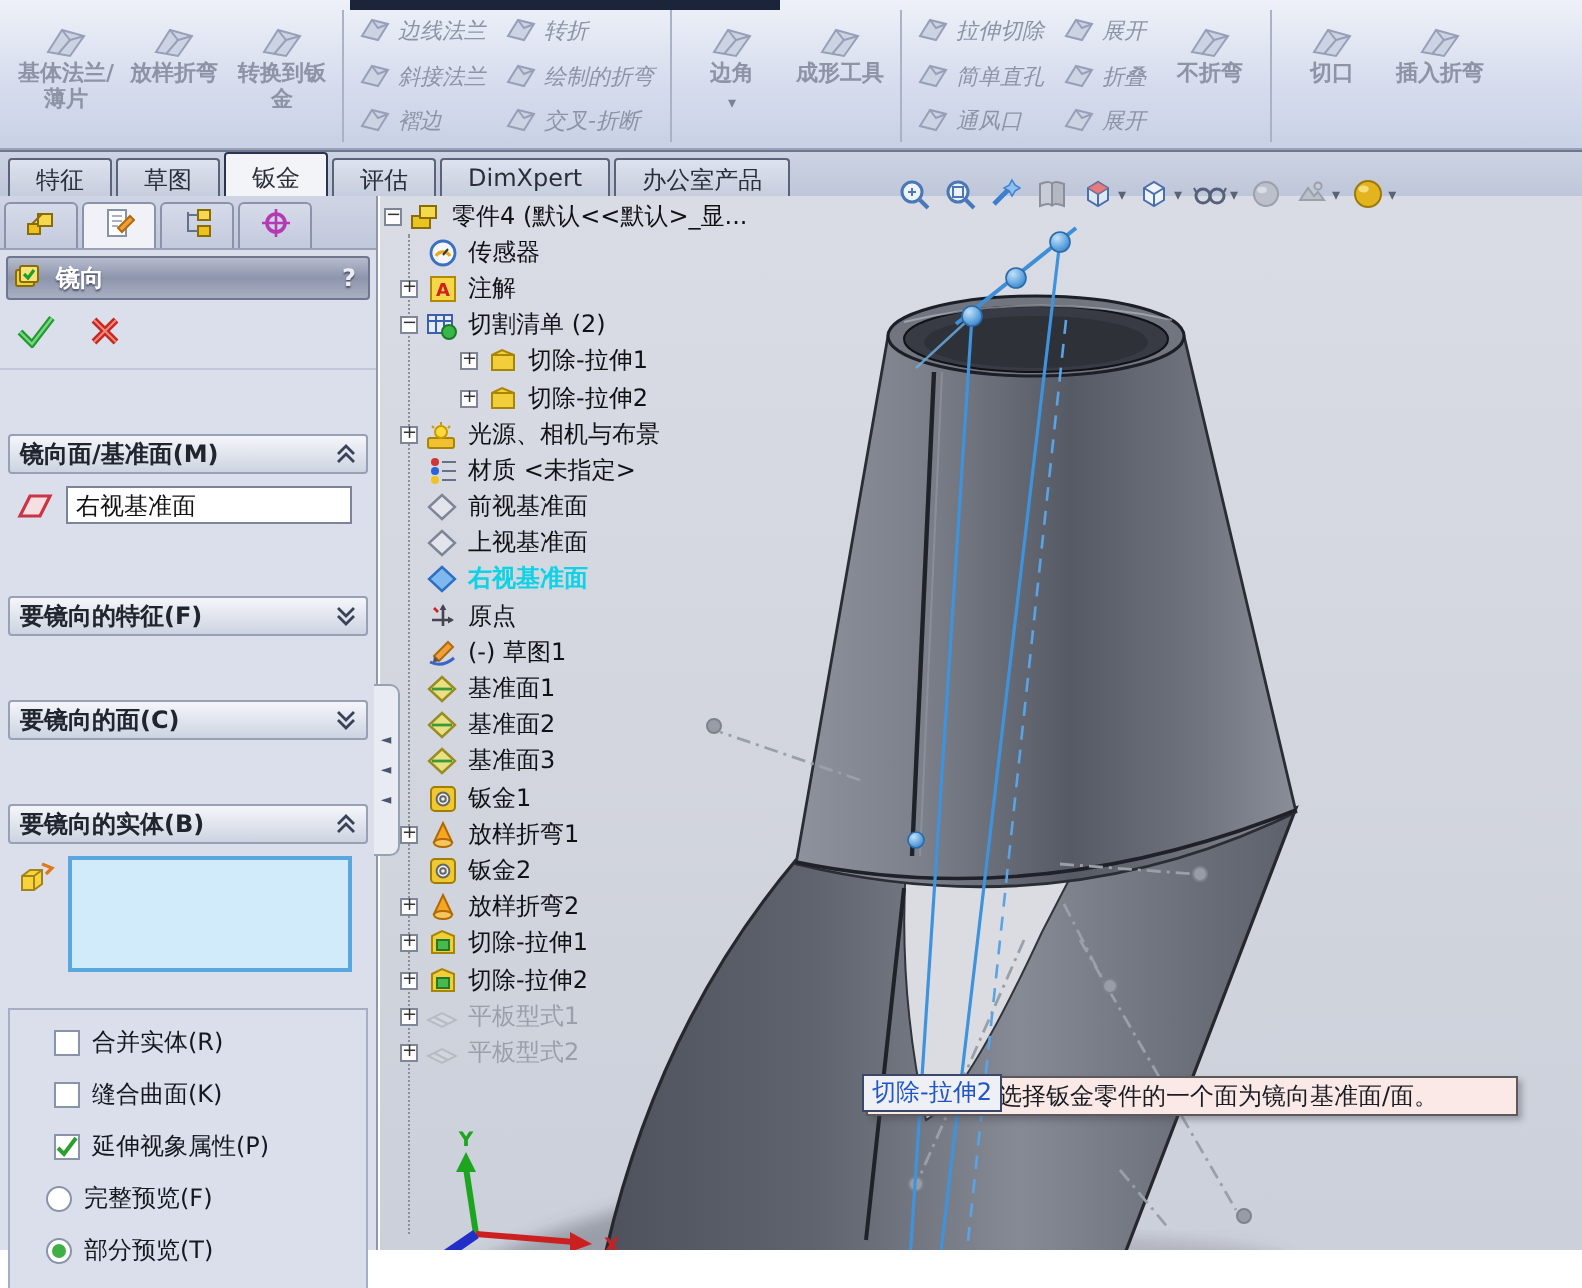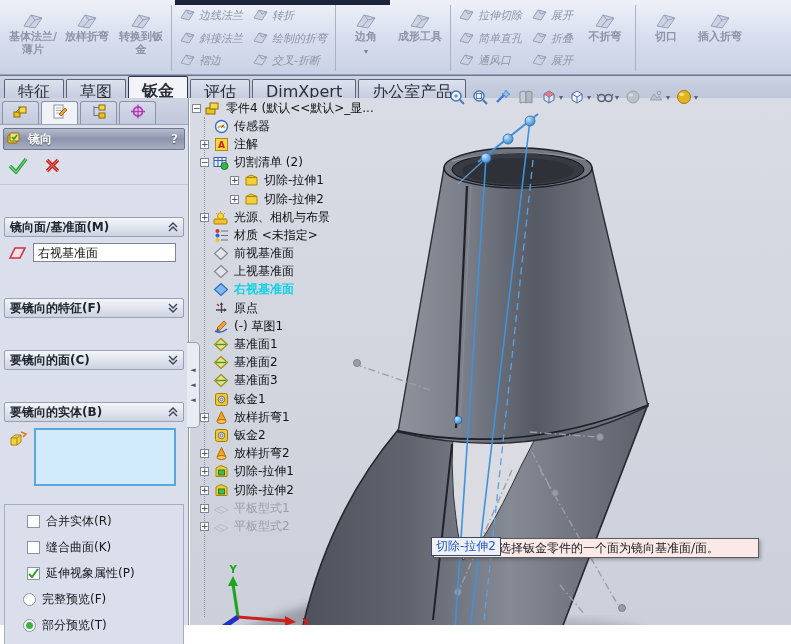--- a/index.html
+++ b/index.html
@@ -13,23 +13,23 @@
   .rb-big{width:54px;display:flex;flex-direction:column;align-items:center;color:#8d94a6;
           font-size:11px;line-height:13px;text-align:center;padding-top:3px;word-break:break-all;font-weight:bold;}
   .rb-big .ico{height:24px;display:flex;align-items:flex-end;}
   .rb-stack{display:flex;flex-direction:column;justify-content:space-between;padding:2px 5px;font-size:11px;color:#8d94a6;font-style:italic;}
   .rb-row{display:flex;align-items:center;gap:4px;height:21px;white-space:nowrap;}
   .rb-sep{width:1px;background:#aab2c6;margin:2px 3px;}
   .rb-caret{color:#7a8298;font-size:8px;margin-top:2px;}
   
   .tabrow{position:absolute;left:0;top:75px;width:791px;height:23px;box-sizing:border-box;
           background:linear-gradient(#ccd3e3,#bec6d9);border-top:1px solid #6d7590;display:flex;align-items:flex-end;padding-left:2px;}
-  .tab{height:19px;box-sizing:border-box;padding:2px 13px 0;margin-left:2px;font-size:16px;color:#2a2f3a;
+  .tab{height:19px;box-sizing:border-box;padding:2px 13px 0;margin-left:2px;font-size:12px;color:#2a2f3a;
        background:linear-gradient(#dde2ee,#c6cdde);border:1px solid #5b6378;border-bottom:none;border-radius:2px 2px 0 0;}
-  .tab.active{height:22px;background:#f2f4f8;font-weight:bold;padding-top:4px;border-color:#2c3550;}
+  .tab.active{height:22px;background:#f2f4f8;font-weight:normal;padding-top:4px;border-color:#2c3550;}
   
   .headsup{position:absolute;left:448px;top:84px;height:26px;display:flex;align-items:center;gap:5px;z-index:30;}
   .hu{display:flex;align-items:center;gap:1px;}
   .hu svg{display:block;}
   .hu .caret{font-size:8px;color:#5a6276;}
   
   .panel{position:absolute;left:0;top:98px;width:189px;height:527px;box-sizing:border-box;
          background:#dadfeb;border-right:1px solid #8f97ad;z-index:20;}
   .ptabs{display:flex;height:27px;box-sizing:border-box;padding:3px 2px 0 2px;gap:2px;
          background:linear-gradient(#cfd5e4,#c1c8db);border-bottom:1px solid #9aa2b8;}

